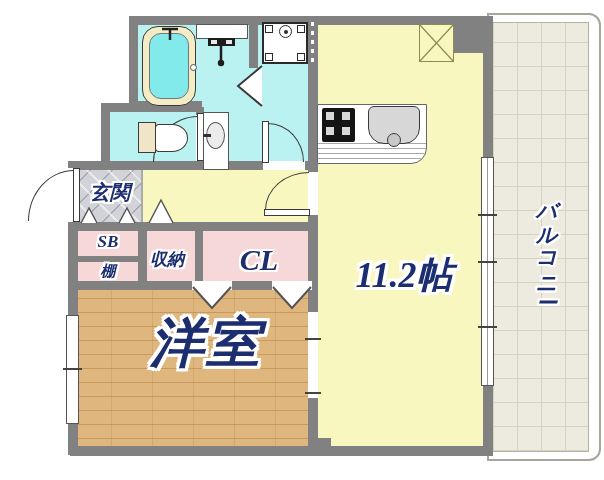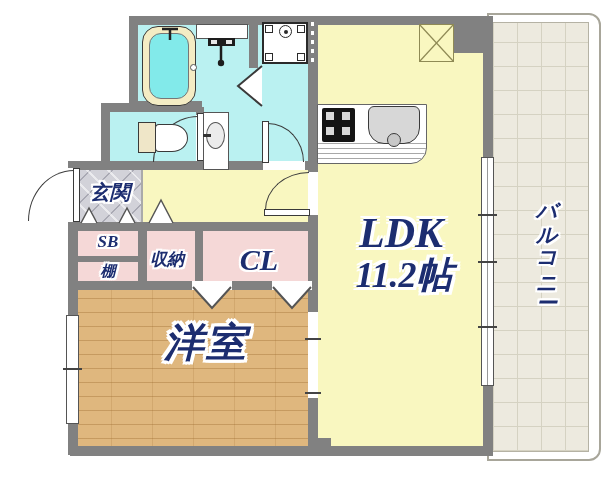--- a/index.html
+++ b/index.html
@@ -175,18 +175,17 @@
     <rect x="0.5" y="0.5" width="34" height="37" fill="none" stroke="#8f8a55" stroke-width="1"></rect>
     <line x1="0.5" y1="0.5" x2="34.5" y2="37.5" stroke="#8f8a55" stroke-width="1.2"></line>
     <line x1="34.5" y1="0.5" x2="0.5" y2="37.5" stroke="#8f8a55" stroke-width="1.2"></line>
   </svg>
 
   <div class="label" style="left:110px;top:192px;font-size:20px;">玄関</div>
   <div class="label" style="left:108px;top:241px;font-size:17px;">SB</div>
   <div class="label" style="left:108px;top:271px;font-size:15px;">棚</div>
   <div class="label" style="left:167px;top:259px;font-size:17px;border-radius:8px;">収納</div>
   <div class="label" style="left:259px;top:260px;font-size:30px;">CL</div>
-  <div class="label big" style="left:206px;top:343px;font-size:40px;letter-spacing:2px;">洋室</div>
-  <div class="label big" style="left:401px;top:233px;font-size:42px;">LDK</div>
+  <div class="label big" style="left:206px;top:343px;font-size:54px;letter-spacing:2px;">洋室</div>
   <div class="label big" style="left:404px;top:275px;font-size:36px;">11.2帖</div>
   <div class="label" style="left:546px;top:240px;font-size:21px;writing-mode:vertical-rl;letter-spacing:2px;line-height:1;">バルコニー</div>
 
 </div>
 
 </body></html>

